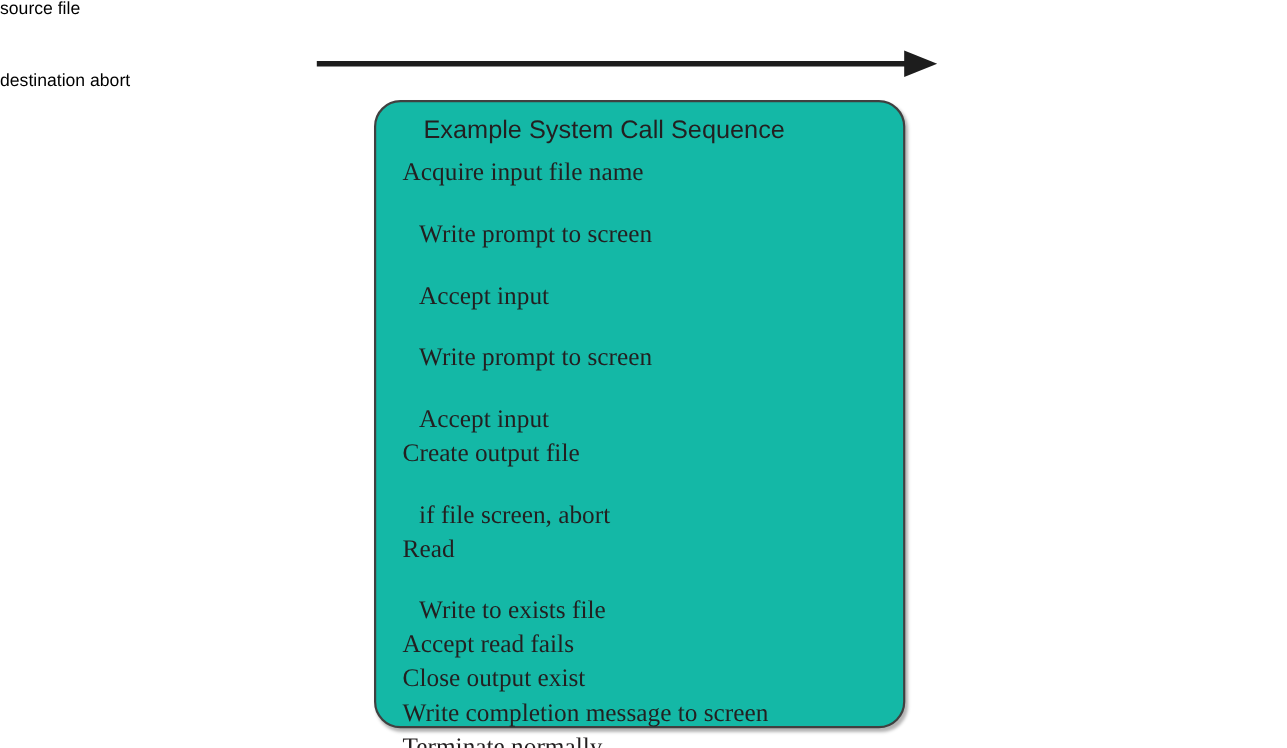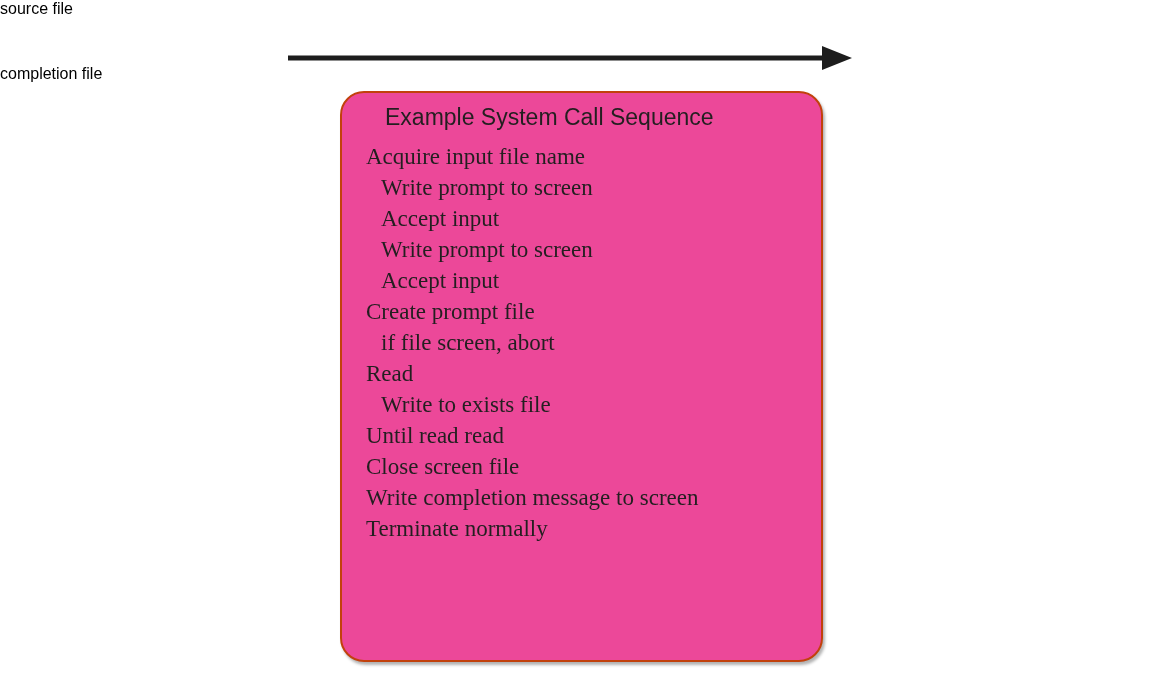--- a/index.html
+++ b/index.html
@@ -50,22 +50,22 @@
   }
 
   
   #sequence-panel {
     position: absolute;
     left: 340px;
     top: 91px;
     width: 483px;
     height: 571px;
     box-sizing: border-box;
-    background: #ec4899;
-    border: 2px solid #c2410c;
+    background: #14b8a6;
+    border: 2px solid #404040;
     border-radius: 24px;
     box-shadow: 2px 3px 3px rgba(0,0,0,0.30);
     padding: 0;
   }
 
   #sequence-title {
     position: absolute;
     left: 43px;
     top: 11px;
     font-size: 23px;
@@ -84,52 +84,53 @@
     font-family: Liberation Serif, serif;
   }
   #sequence-list li {
     font-size: 23px;
     line-height: 31px;
     color: #231f20;
     white-space: pre;
   }
   #sequence-list li.indent-1 {
     padding-left: 15px;
+    margin-top: 25px;
   }
 </style>
 </head>
 <body>
 
 <div id="canvas">
 
   <div id="source-file-box">
     <span class="file-label">source file</span>
   </div>
 
   <svg id="flow-arrow" viewBox="0 0 566 40" width="566" height="40">
     <line x1="2" y1="20" x2="540" y2="20" stroke="#1d1d1d" stroke-width="5"></line>
     <polygon points="536,8 566,20 536,32" fill="#1d1d1d"></polygon>
   </svg>
 
   <div id="destination-file-box">
-    <span class="file-label">completion  file</span>
+    <span class="file-label">destination  abort</span>
   </div>
 
   <div id="sequence-panel">
     <div id="sequence-title">Example System Call Sequence</div>
     <ul id="sequence-list">
         <li class="indent-0">Acquire input file name</li>
         <li class="indent-1">Write prompt to screen</li>
         <li class="indent-1">Accept input</li>
         <li class="indent-1">Write prompt to screen</li>
         <li class="indent-1">Accept input</li>
-        <li class="indent-0">Create prompt file</li>
+        <li class="indent-0">Create output file</li>
         <li class="indent-1">if file screen, abort</li>
         <li class="indent-0">Read</li>
         <li class="indent-1">Write to exists file</li>
-        <li class="indent-0">Until read read</li>
-        <li class="indent-0">Close screen file</li>
+        <li class="indent-0">Accept read fails</li>
+        <li class="indent-0">Close output exist</li>
         <li class="indent-0">Write completion message to screen</li>
         <li class="indent-0">Terminate normally</li>
       </ul>
   </div>
 
 </div>
 
 </body></html>

